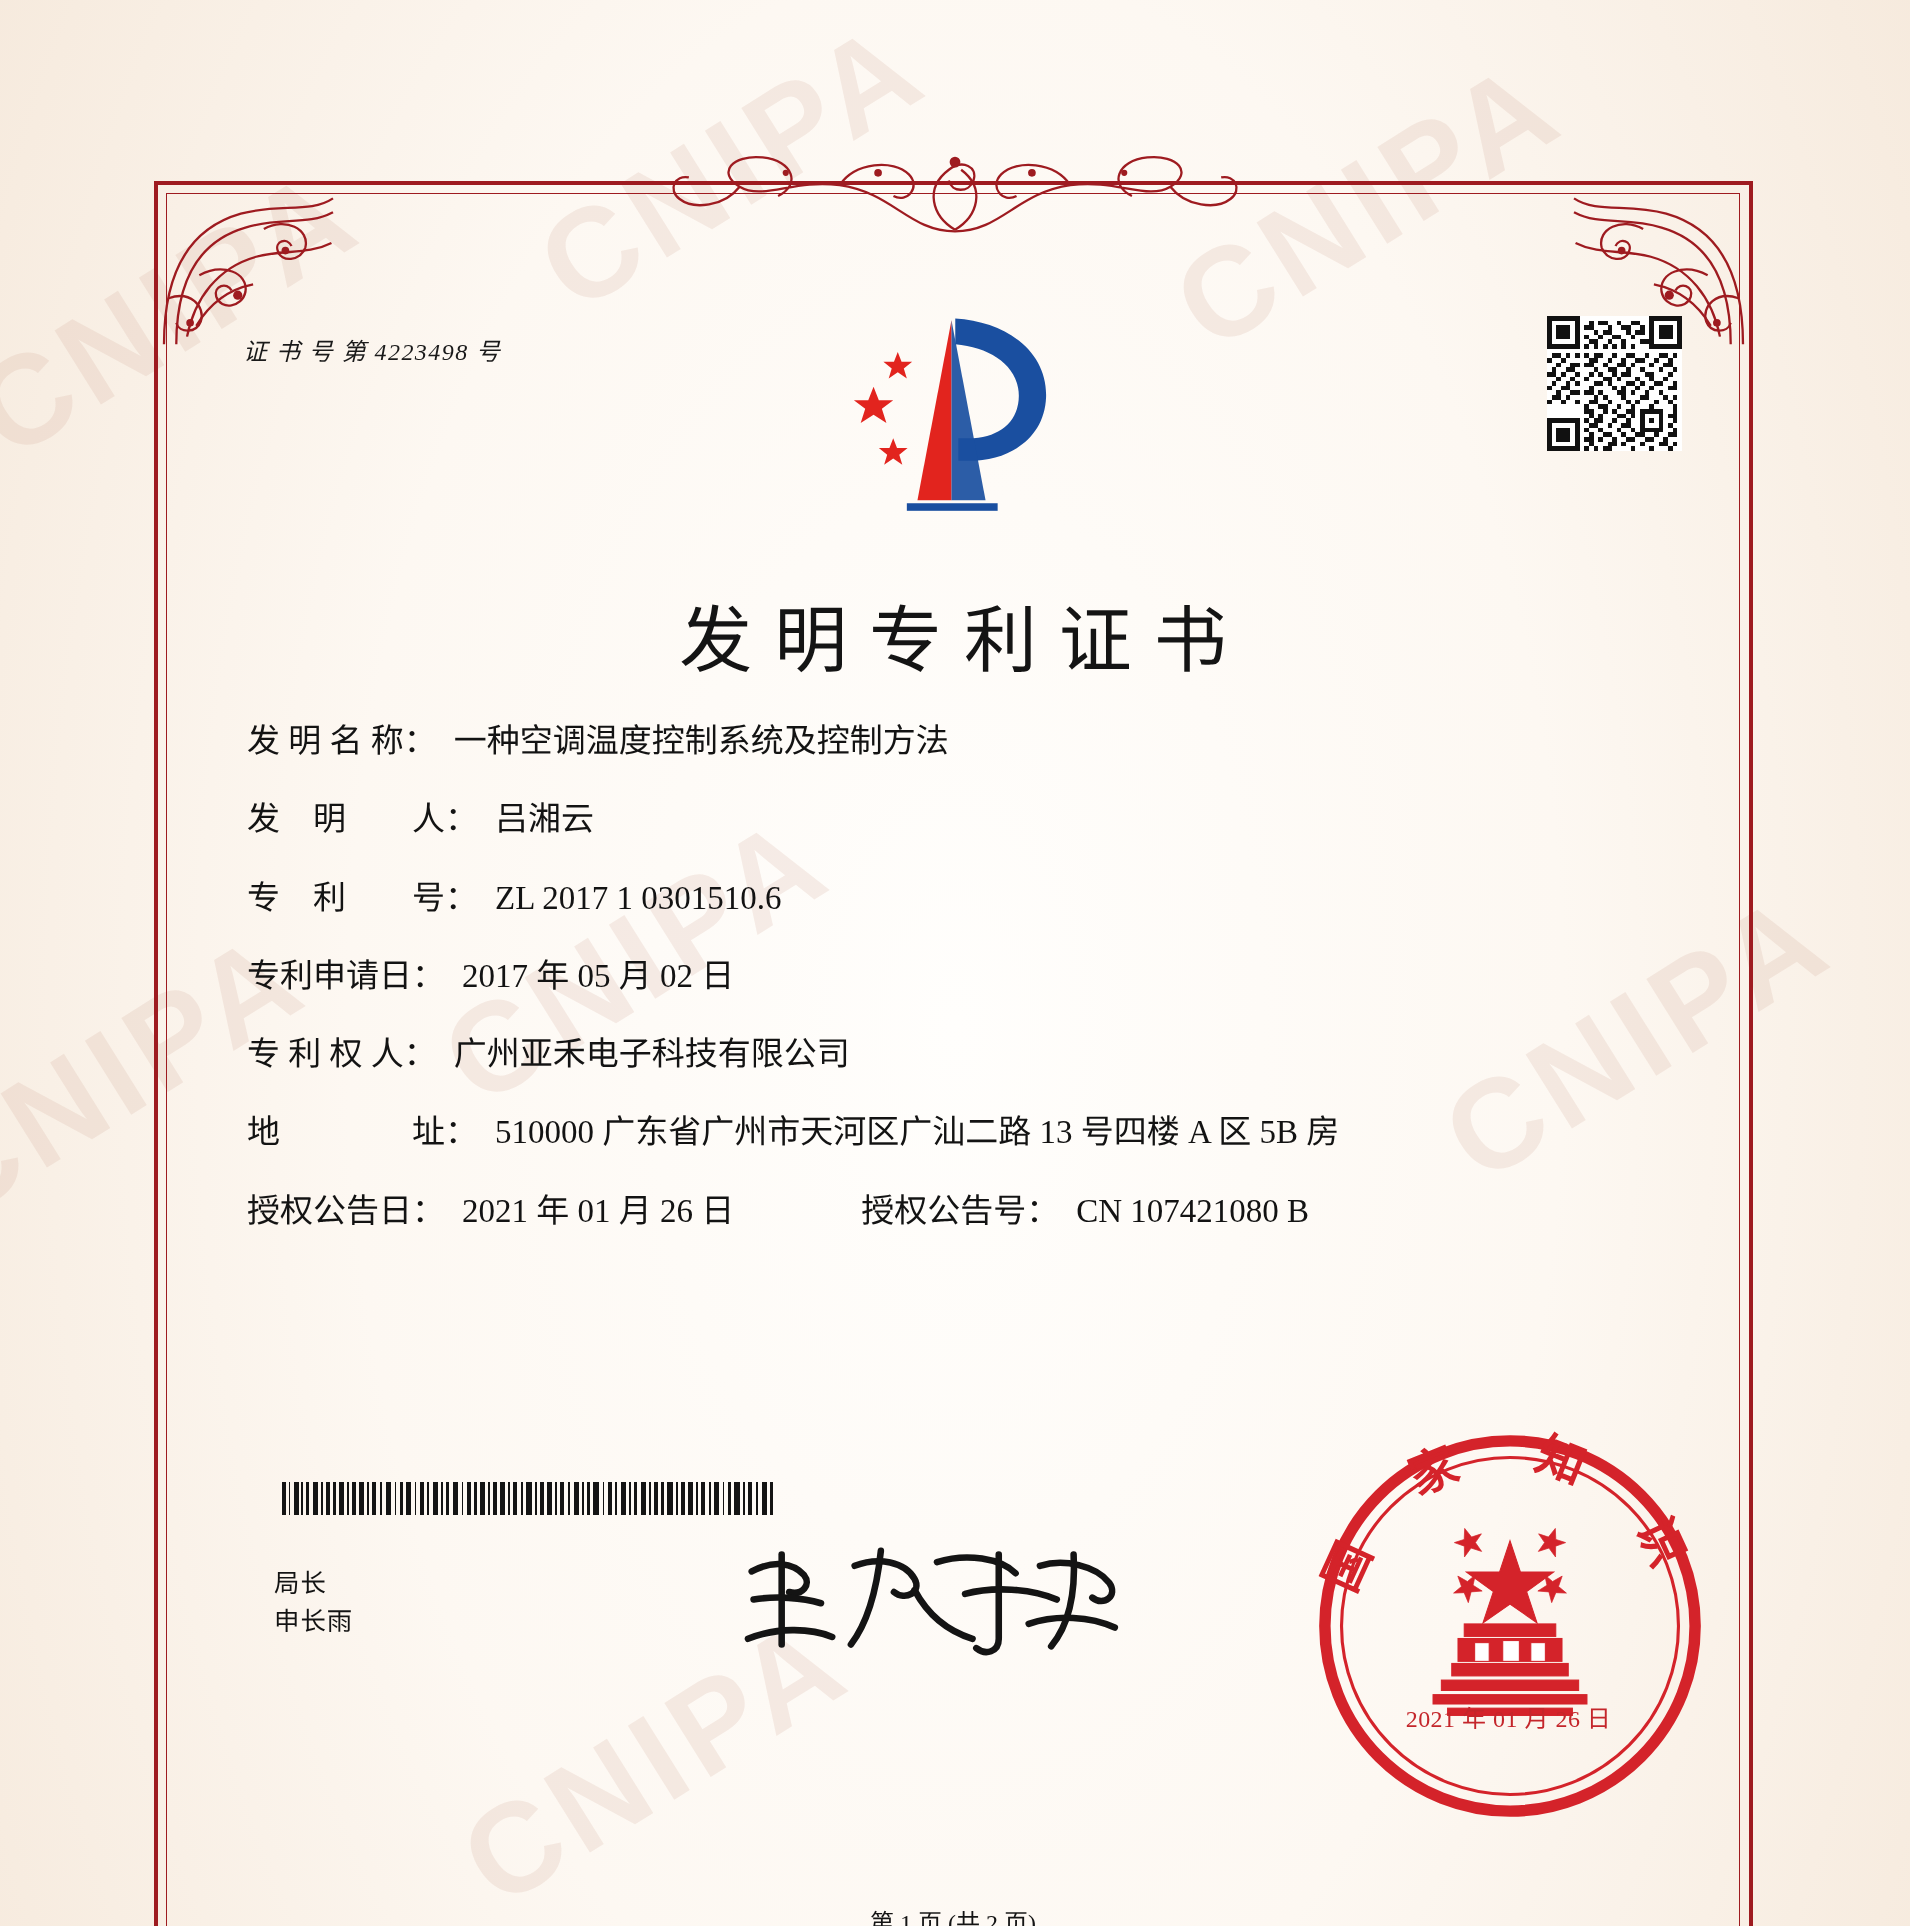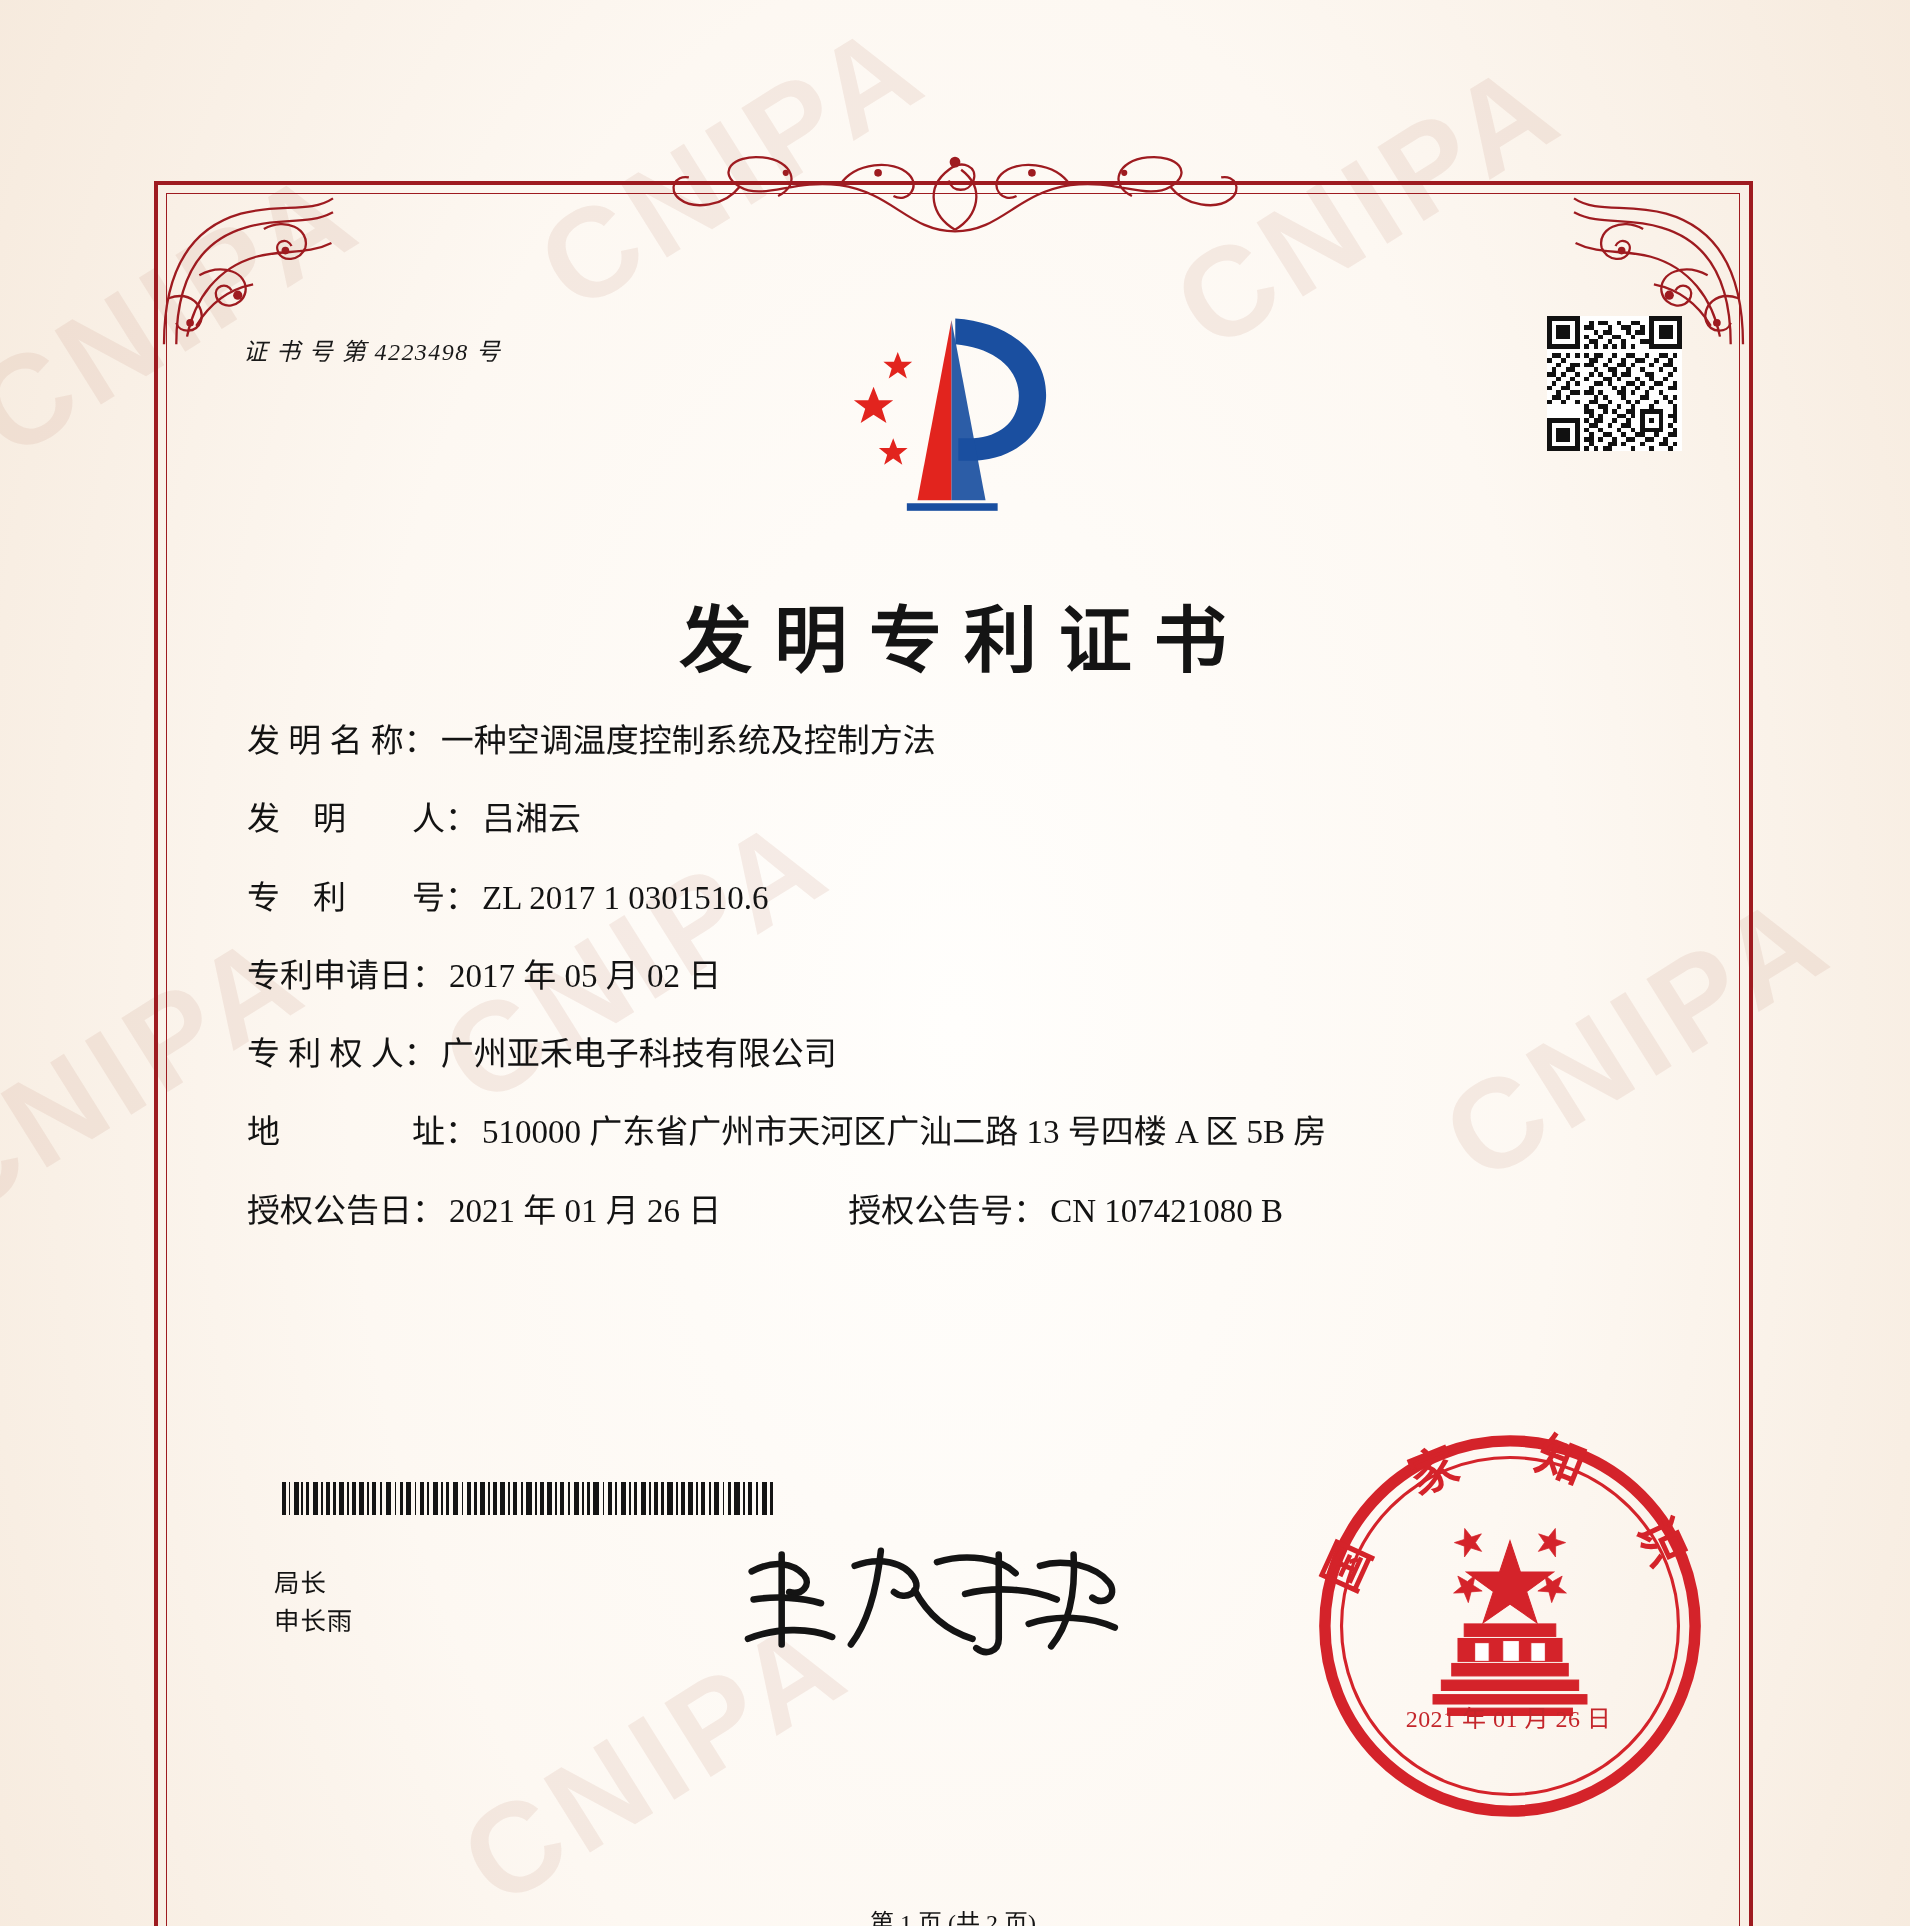--- a/index.html
+++ b/index.html
@@ -113,21 +113,21 @@
   }
   .emblem svg { display: block; width: 100%; height: 100%; }
 
   .main-title {
     position: absolute;
     left: 0;
     right: 0;
     top: 339px;
     text-align: center;
     font-size: 73px;
-    font-weight: 700;
+    font-weight: 400;
     letter-spacing: 0.30em;
     text-indent: 0.30em;
     color: #141414;
     font-family: "DejaVu Serif", "Liberation Serif", serif;
   }
 
   .fields {
     position: absolute;
     left: 81px;
     top: 528px;
@@ -139,21 +139,21 @@
     margin-bottom: 37px;
     font-size: 33px;
     color: #131313;
     line-height: 1.25;
   }
   .field-label {
     white-space: pre;
     flex: none;
   }
   .field-value {
-    margin-left: 4px;
+    margin-left: 17px;
   }
   .field-row.two-col .col2 {
     margin-left: 127px;
     display: flex;
     align-items: baseline;
   }
 
   .body-text {
     position: absolute;
     left: 81px;

